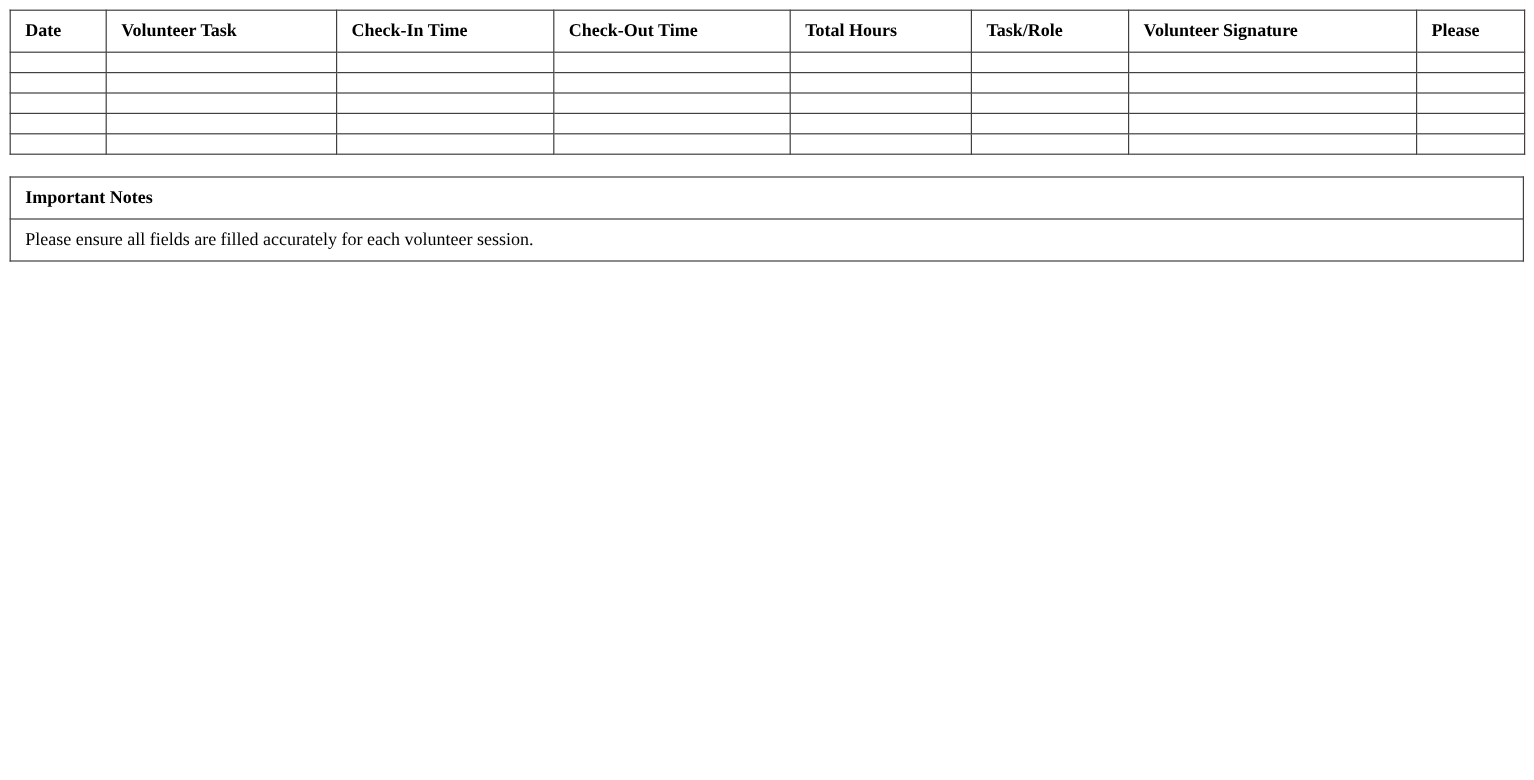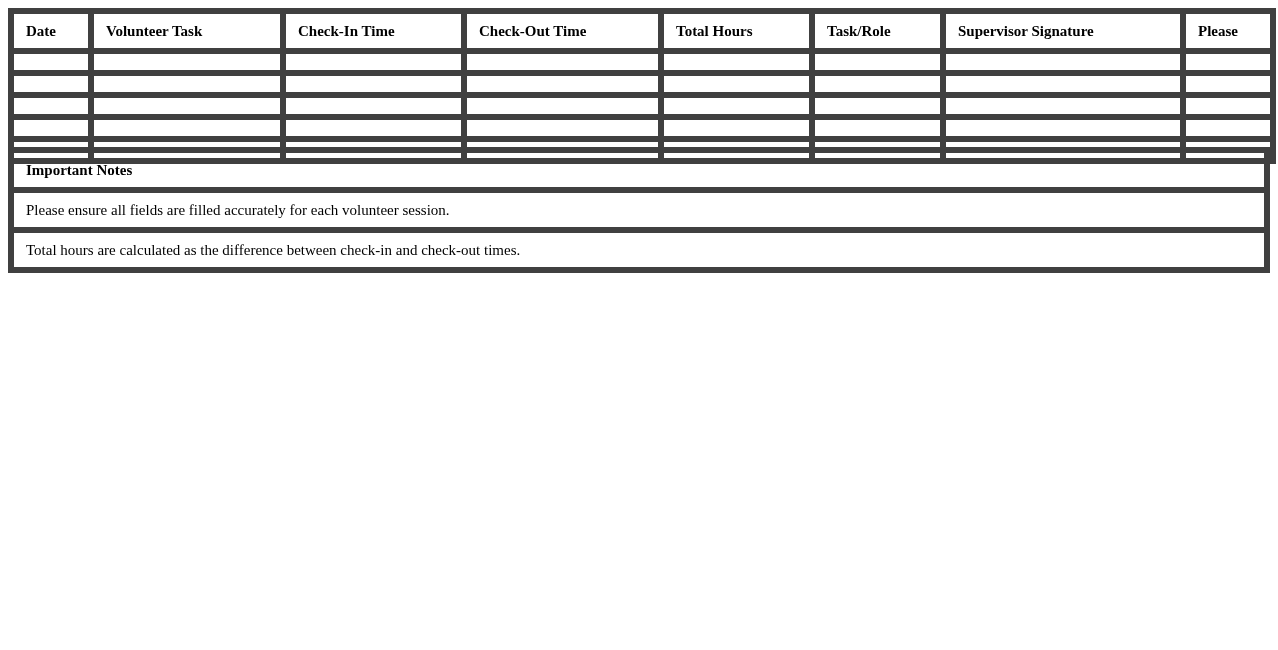--- a/index.html
+++ b/index.html
@@ -1,18 +1,18 @@
 <!DOCTYPE html>
 <html><head>
 <meta charset="utf-8">
 <style>
   html, body { margin: 0; padding: 0; background: #ffffff; }
   body { width: 1278px; height: 650px; font-family: "Liberation Serif", serif; color: #000; position: relative; }
   table { border-collapse: collapse; position: absolute; left: 8px; width: 1262px; table-layout: fixed; }
-  td, th { border: 6px solid #404040; font-size: 15px; padding: 0 12px; text-align: left; }
+  td, th { border: 1px solid #404040; font-size: 15px; padding: 0 12px; text-align: left; }
   #log-table { top: 8px; }
   #log-table th { height: 34px; font-weight: bold; }
   #log-table td { height: 16px; padding: 0; }
   #notes-table { top: 147px; }
   #notes-table td, #notes-table th { height: 34px; margin-left: 40px; }
   #notes-table th { font-weight: bold; }
 </style>
 </head>
 <body>
 
@@ -28,21 +28,21 @@
       <col style="width:90px">
   </colgroup>
   <thead>
     <tr>
       <th>Date</th>
       <th>Volunteer Task</th>
       <th>Check-In Time</th>
       <th>Check-Out Time</th>
       <th>Total Hours</th>
       <th>Task/Role</th>
-      <th>Supervisor Signature</th>
+      <th>Volunteer Signature</th>
       <th>Please</th>
     </tr>
   </thead>
   <tbody id="log-body">
       <tr>
         <td></td>
         <td></td>
         <td></td>
         <td></td>
         <td></td>
@@ -94,17 +94,14 @@
 </table>
 
 <table id="notes-table">
   <tbody>
       <tr>
         <th>Important Notes</th>
       </tr>
   <tr>
         <td>Please ensure all fields are filled accurately for each volunteer session.</td>
       </tr>
-  <tr>
-        <td>Total hours are calculated as the difference between check-in and check-out times.</td>
-      </tr>
 </tbody>
   </table>
 
 </body></html>

